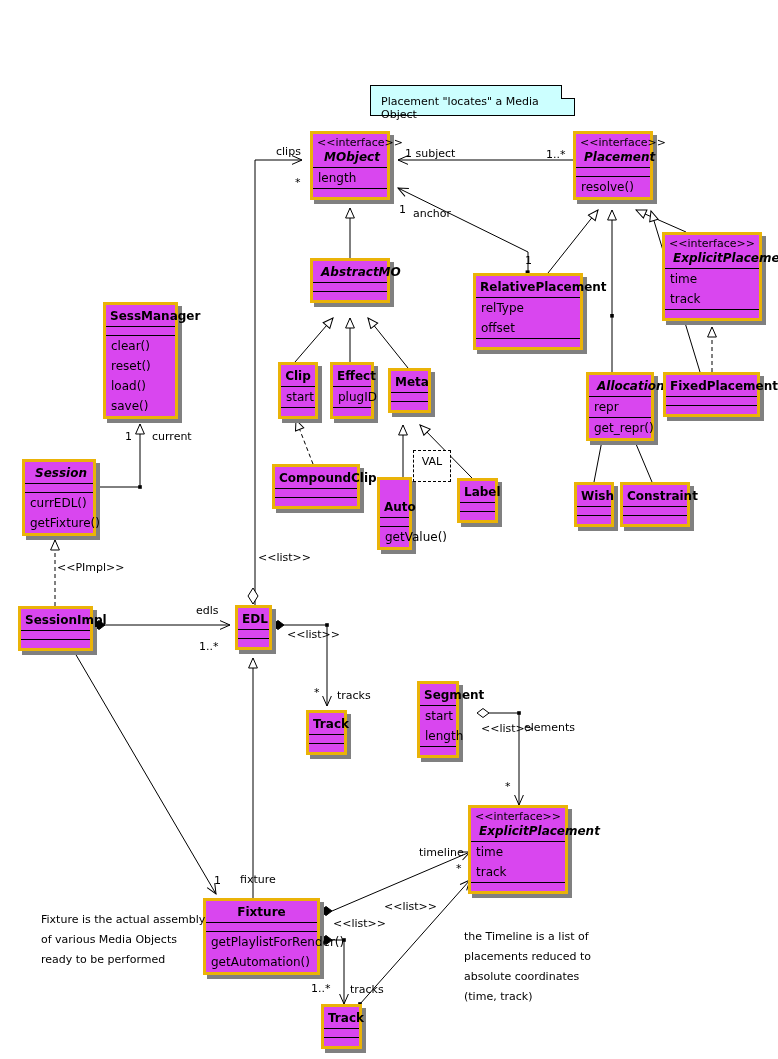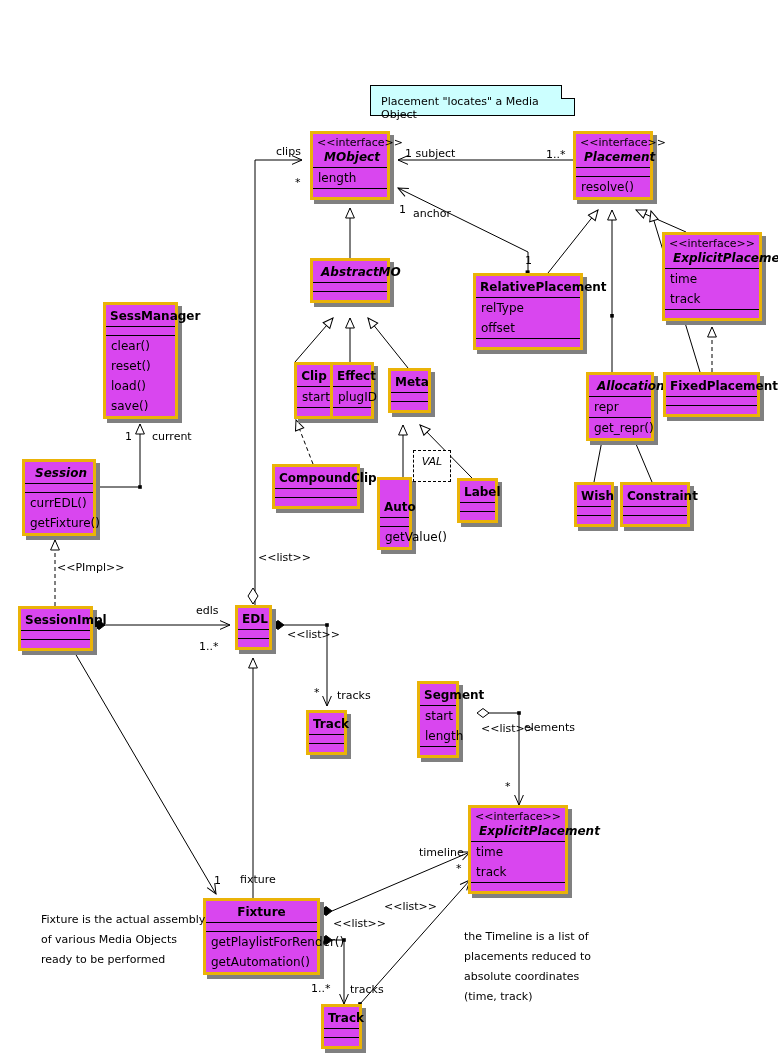--- a/index.html
+++ b/index.html
@@ -26,21 +26,21 @@
        background:#ffffff;border-left:1px solid #000;border-bottom:1px solid #000;
        transform-origin:top right;}
 
   
   .txt{position:absolute;font-size:11px;color:#000;line-height:20px;white-space:pre;}
   .lbl{position:absolute;font-size:11px;color:#000;white-space:nowrap;}
   .lbl.u{}
 
   
   .valtag{position:absolute;border:1px dashed #000;background:#ffffff;
-          font-size:11px;text-align:center;line-height:22px;box-sizing:border-box;font-style:italic;}
+          font-size:11px;text-align:center;line-height:22px;box-sizing:border-box;}
 </style>
 </head>
 <body>
 
 <div id="canvas">
 
   <svg class="wires" viewBox="0 0 778 1059" xmlns="http://www.w3.org/2000/svg">
     <defs>
       <marker id="oarrow" markerWidth="14" markerHeight="14" refX="11" refY="5" orient="auto" markerUnits="userSpaceOnUse">
         <path d="M11,5 L1,0.6 L1,9.4 Z" fill="#fff" stroke="#000" stroke-width="1"></path>
@@ -179,21 +179,21 @@
 
   <div class="cls ctr" style="left:473px;top:273px;width:110px;">
     <div class="nm">RelativePlacement</div>
     <div class="sec">
       <div class="attr">relType</div>
       <div class="attr">offset</div>
     </div>
     <div class="sec empty"></div>
   </div>
 
-  <div class="cls ctr" style="left:278px;top:362px;width:40px;margin-left:16px;">
+  <div class="cls ctr" style="left:278px;top:362px;width:40px;">
     <div class="nm">Clip</div>
     <div class="sec">
         <div class="attr">start</div>
       </div>
     <div class="sec empty"></div>
   </div>
 
   <div class="cls ctr" style="left:330px;top:362px;width:44px;">
     <div class="nm">Effect</div>
     <div class="sec">

